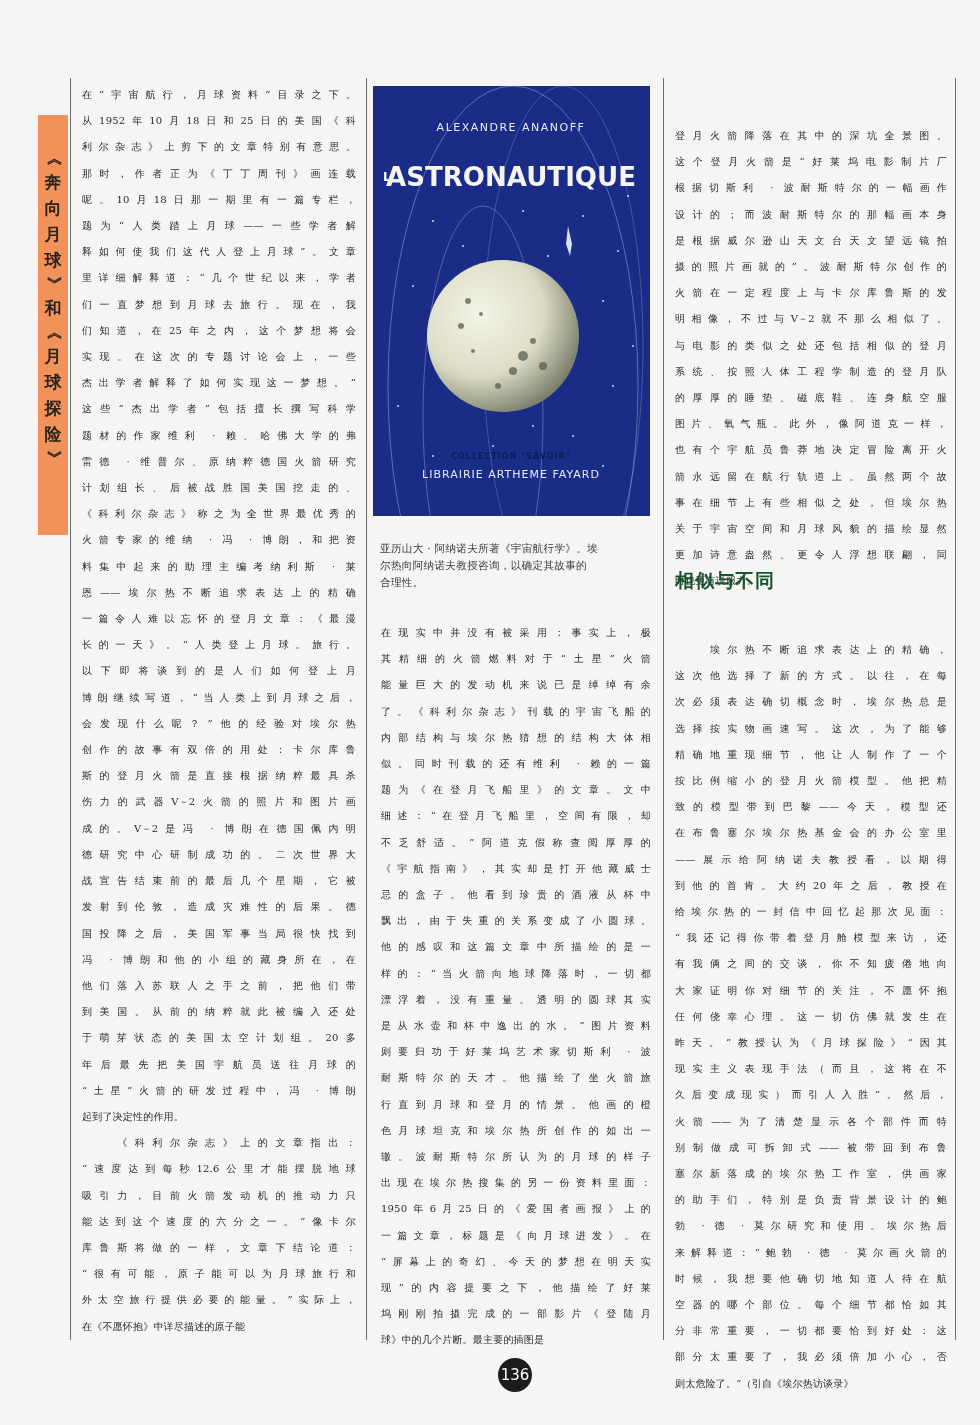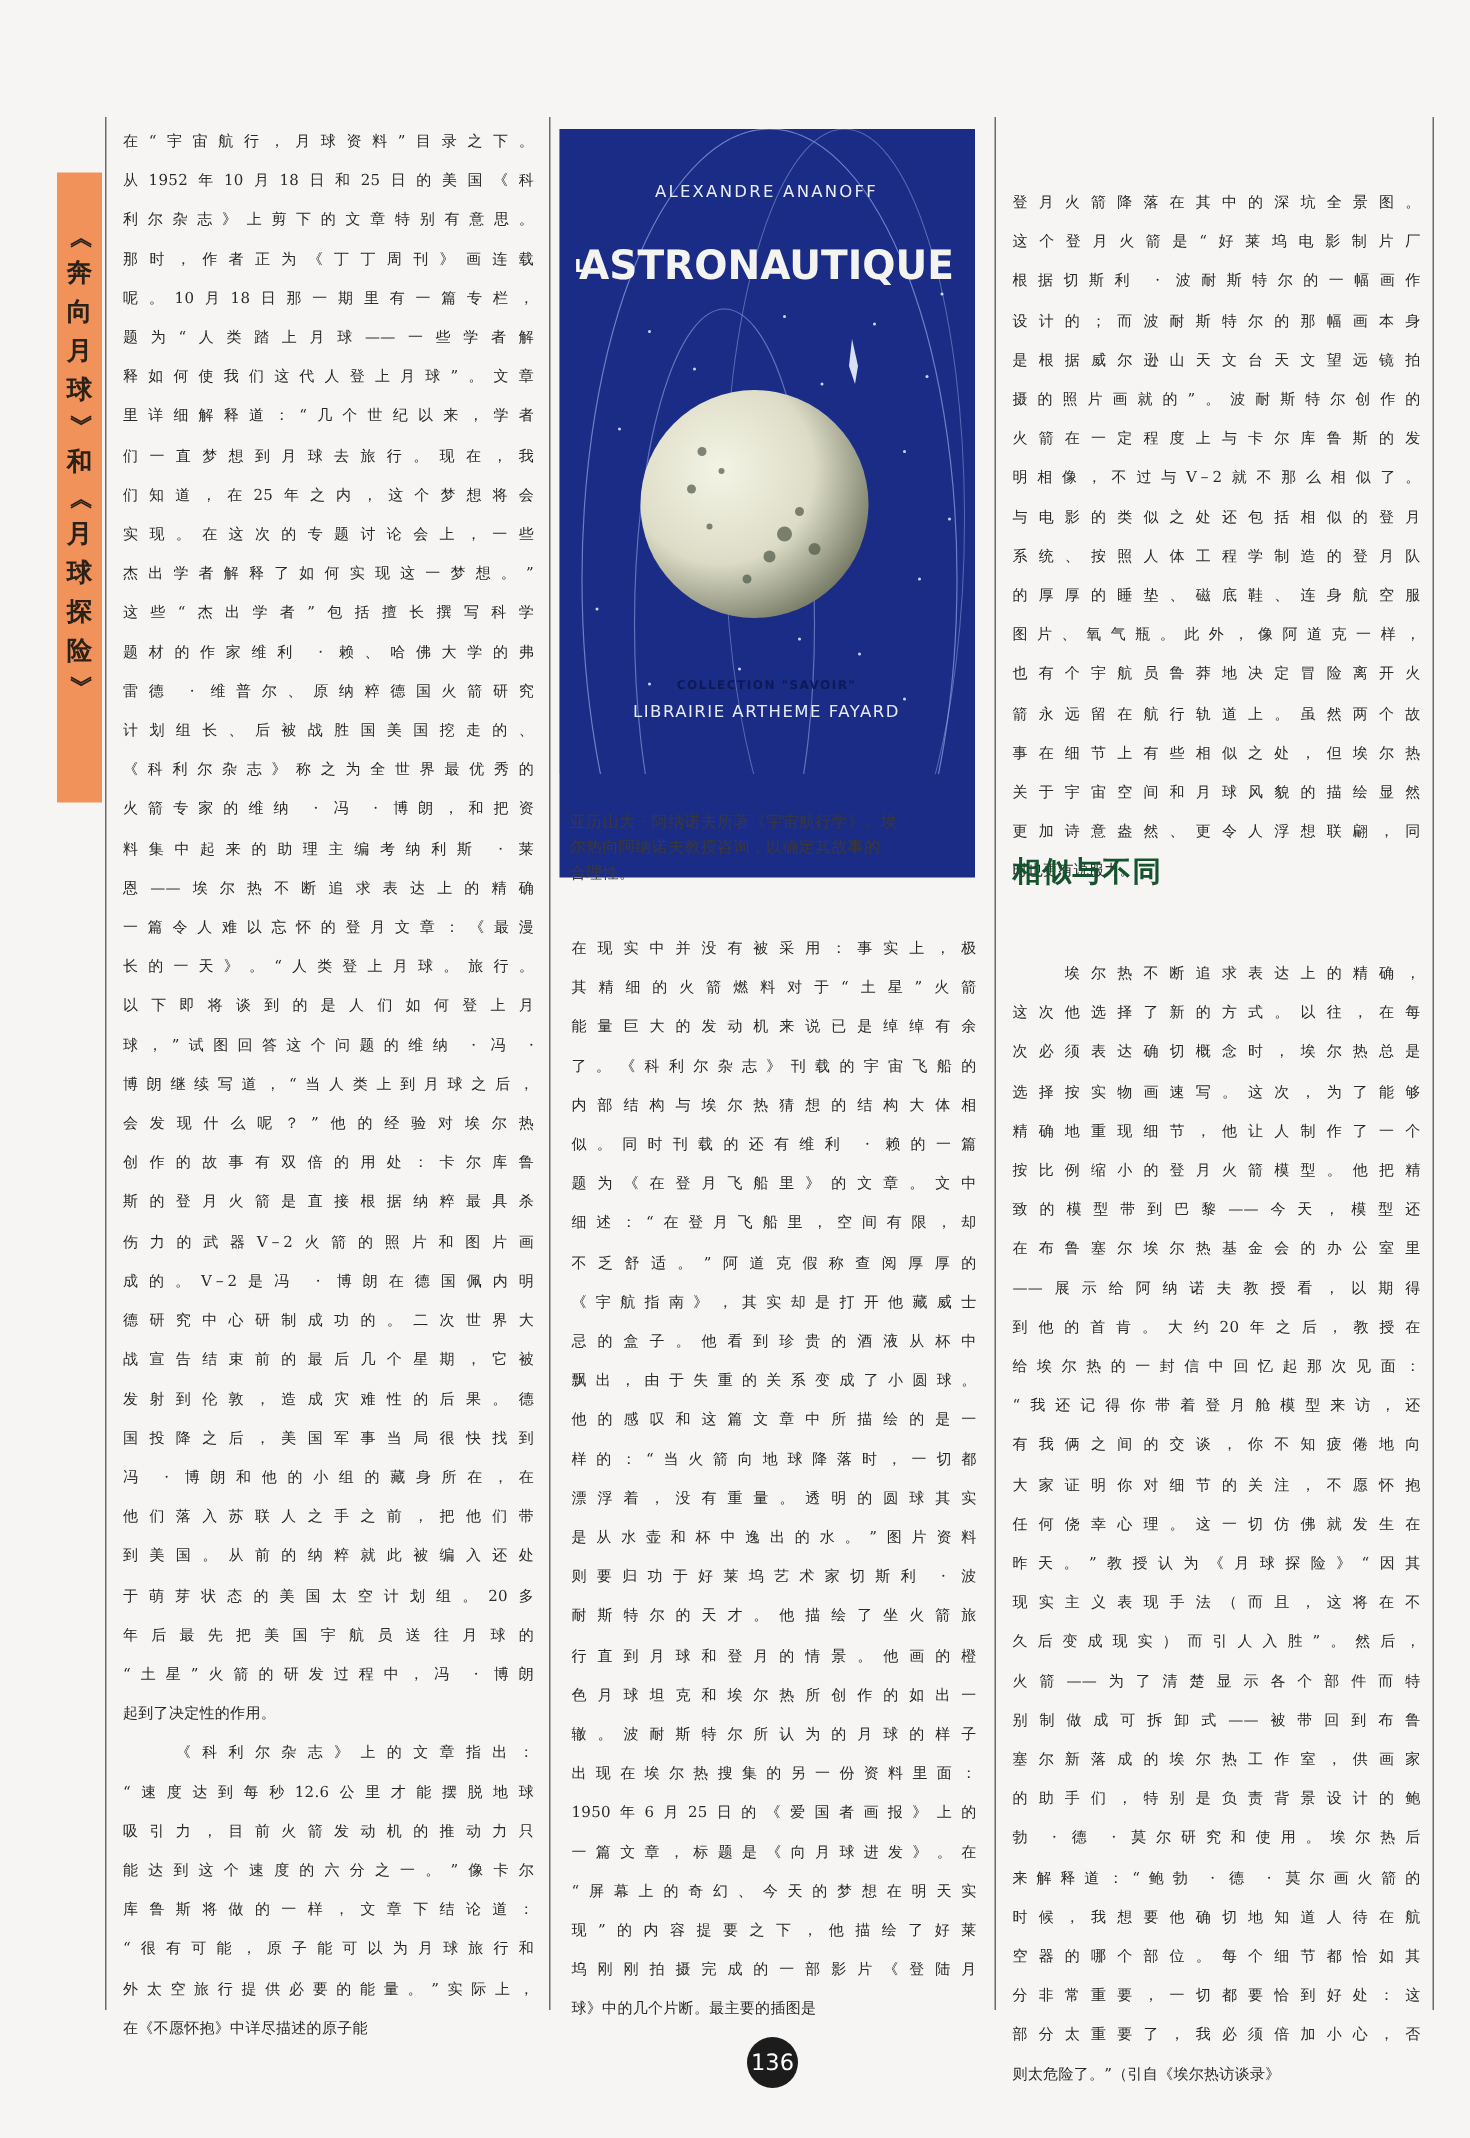--- a/index.html
+++ b/index.html
@@ -25,21 +25,21 @@
   .col {
     position: absolute; font-size: 10px; line-height: 26.2px;
     text-align: justify; letter-spacing: 0.2px;
   }
   .col .line { display: block; white-space: nowrap; text-align-last: justify; text-align: justify; }
   .col .line.last { text-align-last: left; }
   .col-left { left: 82px; top: 82px; width: 274px; }
   .col-mid { left: 381px; top: 620px; width: 270px; }
   .col-right { left: 675px; top: 82px; width: 272px; margin-top: 41px; }
   .cover {
-    position: absolute; left: 373px; top: 86px; width: 277px; height: 499px;
+    position: absolute; left: 373px; top: 86px; width: 277px; height: 430px;
     background: #1b2c86; overflow: hidden;
   }
   .cover svg { display: block; }
   .caption {
     position: absolute; left: 380px; top: 540px; width: 250px;
     font-size: 10.6px; line-height: 17px; color: #3a3a3a; letter-spacing: 0.3px;
   }
   .caption .line { display: block; white-space: nowrap; }
   .section-heading {
     position: absolute; left: 675px; top: 568px;
@@ -95,21 +95,20 @@
       <span class="line">题材的作家维利 · 赖、哈佛大学的弗</span>
       <span class="line">雷德 · 维普尔、原纳粹德国火箭研究</span>
       <span class="line">计划组长、后被战胜国美国挖走的、</span>
       <span class="line">《科利尔杂志》称之为全世界最优秀的</span>
       <span class="line">火箭专家的维纳 · 冯 · 博朗，和把资</span>
       <span class="line">料集中起来的助理主编考纳利斯 · 莱</span>
       <span class="line">恩——埃尔热不断追求表达上的精确</span>
       <span class="line">一篇令人难以忘怀的登月文章：《最漫</span>
       <span class="line">长的一天》。“人类登上月球。旅行。</span>
       <span class="line">以下即将谈到的是人们如何登上月</span>
-      <span class="line">球，”试图回答这个问题的维纳 · 冯 ·</span>
       <span class="line">博朗继续写道，“当人类上到月球之后，</span>
       <span class="line">会发现什么呢？”他的经验对埃尔热</span>
       <span class="line">创作的故事有双倍的用处：卡尔库鲁</span>
       <span class="line">斯的登月火箭是直接根据纳粹最具杀</span>
       <span class="line">伤力的武器V－2火箭的照片和图片画</span>
       <span class="line">成的。V－2是冯 · 博朗在德国佩内明</span>
       <span class="line">德研究中心研制成功的。二次世界大</span>
       <span class="line">战宣告结束前的最后几个星期，它被</span>
       <span class="line">发射到伦敦，造成灾难性的后果。德</span>
       <span class="line">国投降之后，美国军事当局很快找到</span>

